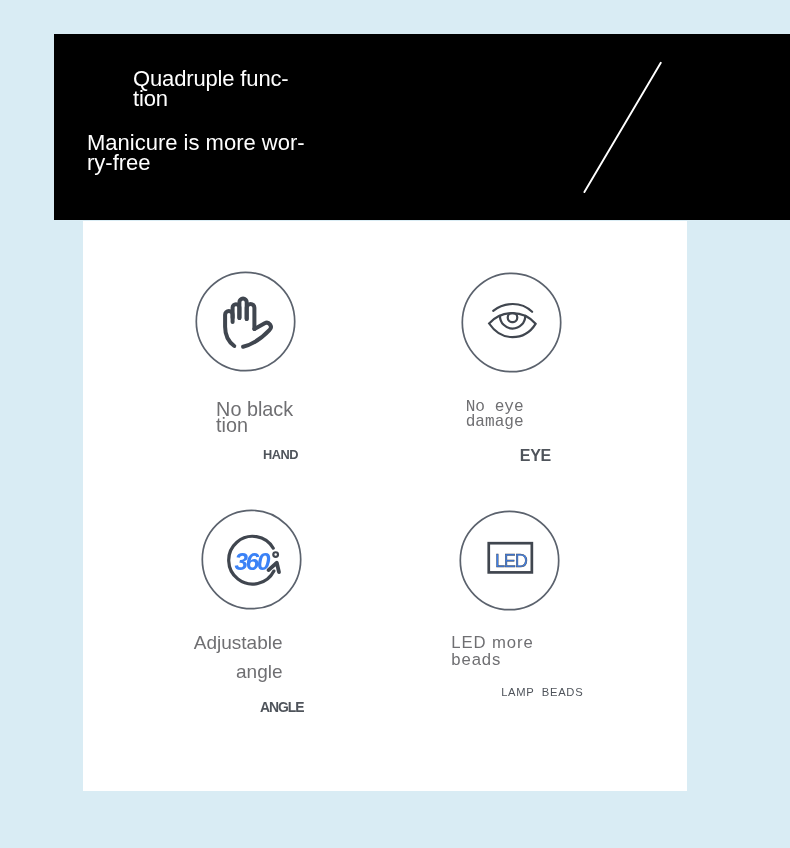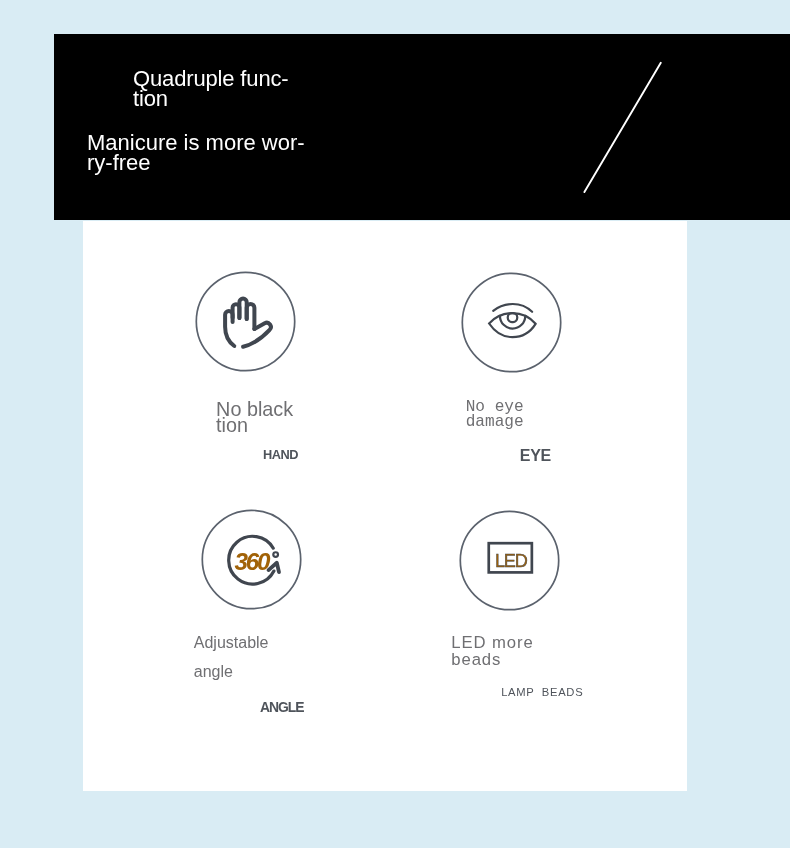--- a/index.html
+++ b/index.html
@@ -32,21 +32,21 @@
   }
 
   
   .icon-circle{
     position:absolute;
     width:100px;height:100px;
   }
   .ring{position:absolute;left:-1.5px;top:-1.5px;}
   .icon-svg{position:absolute;left:-1.5px;top:-1.5px;}
   .icon-text{
-    position:absolute;color:#a16207;white-space:nowrap;
+    position:absolute;color:#3b82f6;white-space:nowrap;
   }
   .feat-title{position:absolute;color:#6f6f72;white-space:nowrap;}
   .feat-tag{position:absolute;color:#4f545b;white-space:pre;padding-left:33px;}
 </style>
 </head>
 <body>
 
 <div class="page">
 
   <div class="banner">
@@ -115,21 +115,21 @@
           </svg>
         <svg class="icon-svg" width="103" height="103" viewBox="-1.5 -1.5 103 103">
           <g fill="none" stroke="#40464f" stroke-width="3.2" stroke-linecap="round" stroke-linejoin="round">
             <path d="M71.76 38.68 A23.9 23.9 0 1 0 72.4 61.55"></path>
             <path d="M67.0 60.6 L75.3 53.3 L77.5 62.6" stroke-width="3.8"></path>
             <circle cx="74.15" cy="45.1" r="2.35" stroke-width="2.2"></circle>
           </g>
         </svg>
         <div class="icon-text" style="left:32.60px;top:38.60px;font-size:24.2px;font-style:italic;font-weight:bold;letter-spacing:-2.2px;">360</div>
       </div>
-      <div class="feat-title" style="left:111.00px;top:407.30px;font-size:16px;line-height:29.6px;">
+      <div class="feat-title" style="left:111.00px;top:407.30px;font-size:19px;line-height:29.6px;text-align:right;">
         <span>Adjustable</span><br>
         <span>angle</span>
       </div>
       <div class="feat-tag" style="left:144.10px;top:478.00px;font-size:13.9px;font-weight:bold;letter-spacing:-1px;">ANGLE</div>
     </div>
 
     <div>
       <div class="icon-circle" style="left:377.00px;top:289.50px;text-align:center;">
         <svg class="ring" width="103" height="103" viewBox="-1.5 -1.5 103 103">
             <circle cx="50" cy="50" r="49.2" fill="none" stroke="#5b626d" stroke-width="1.7"></circle>

